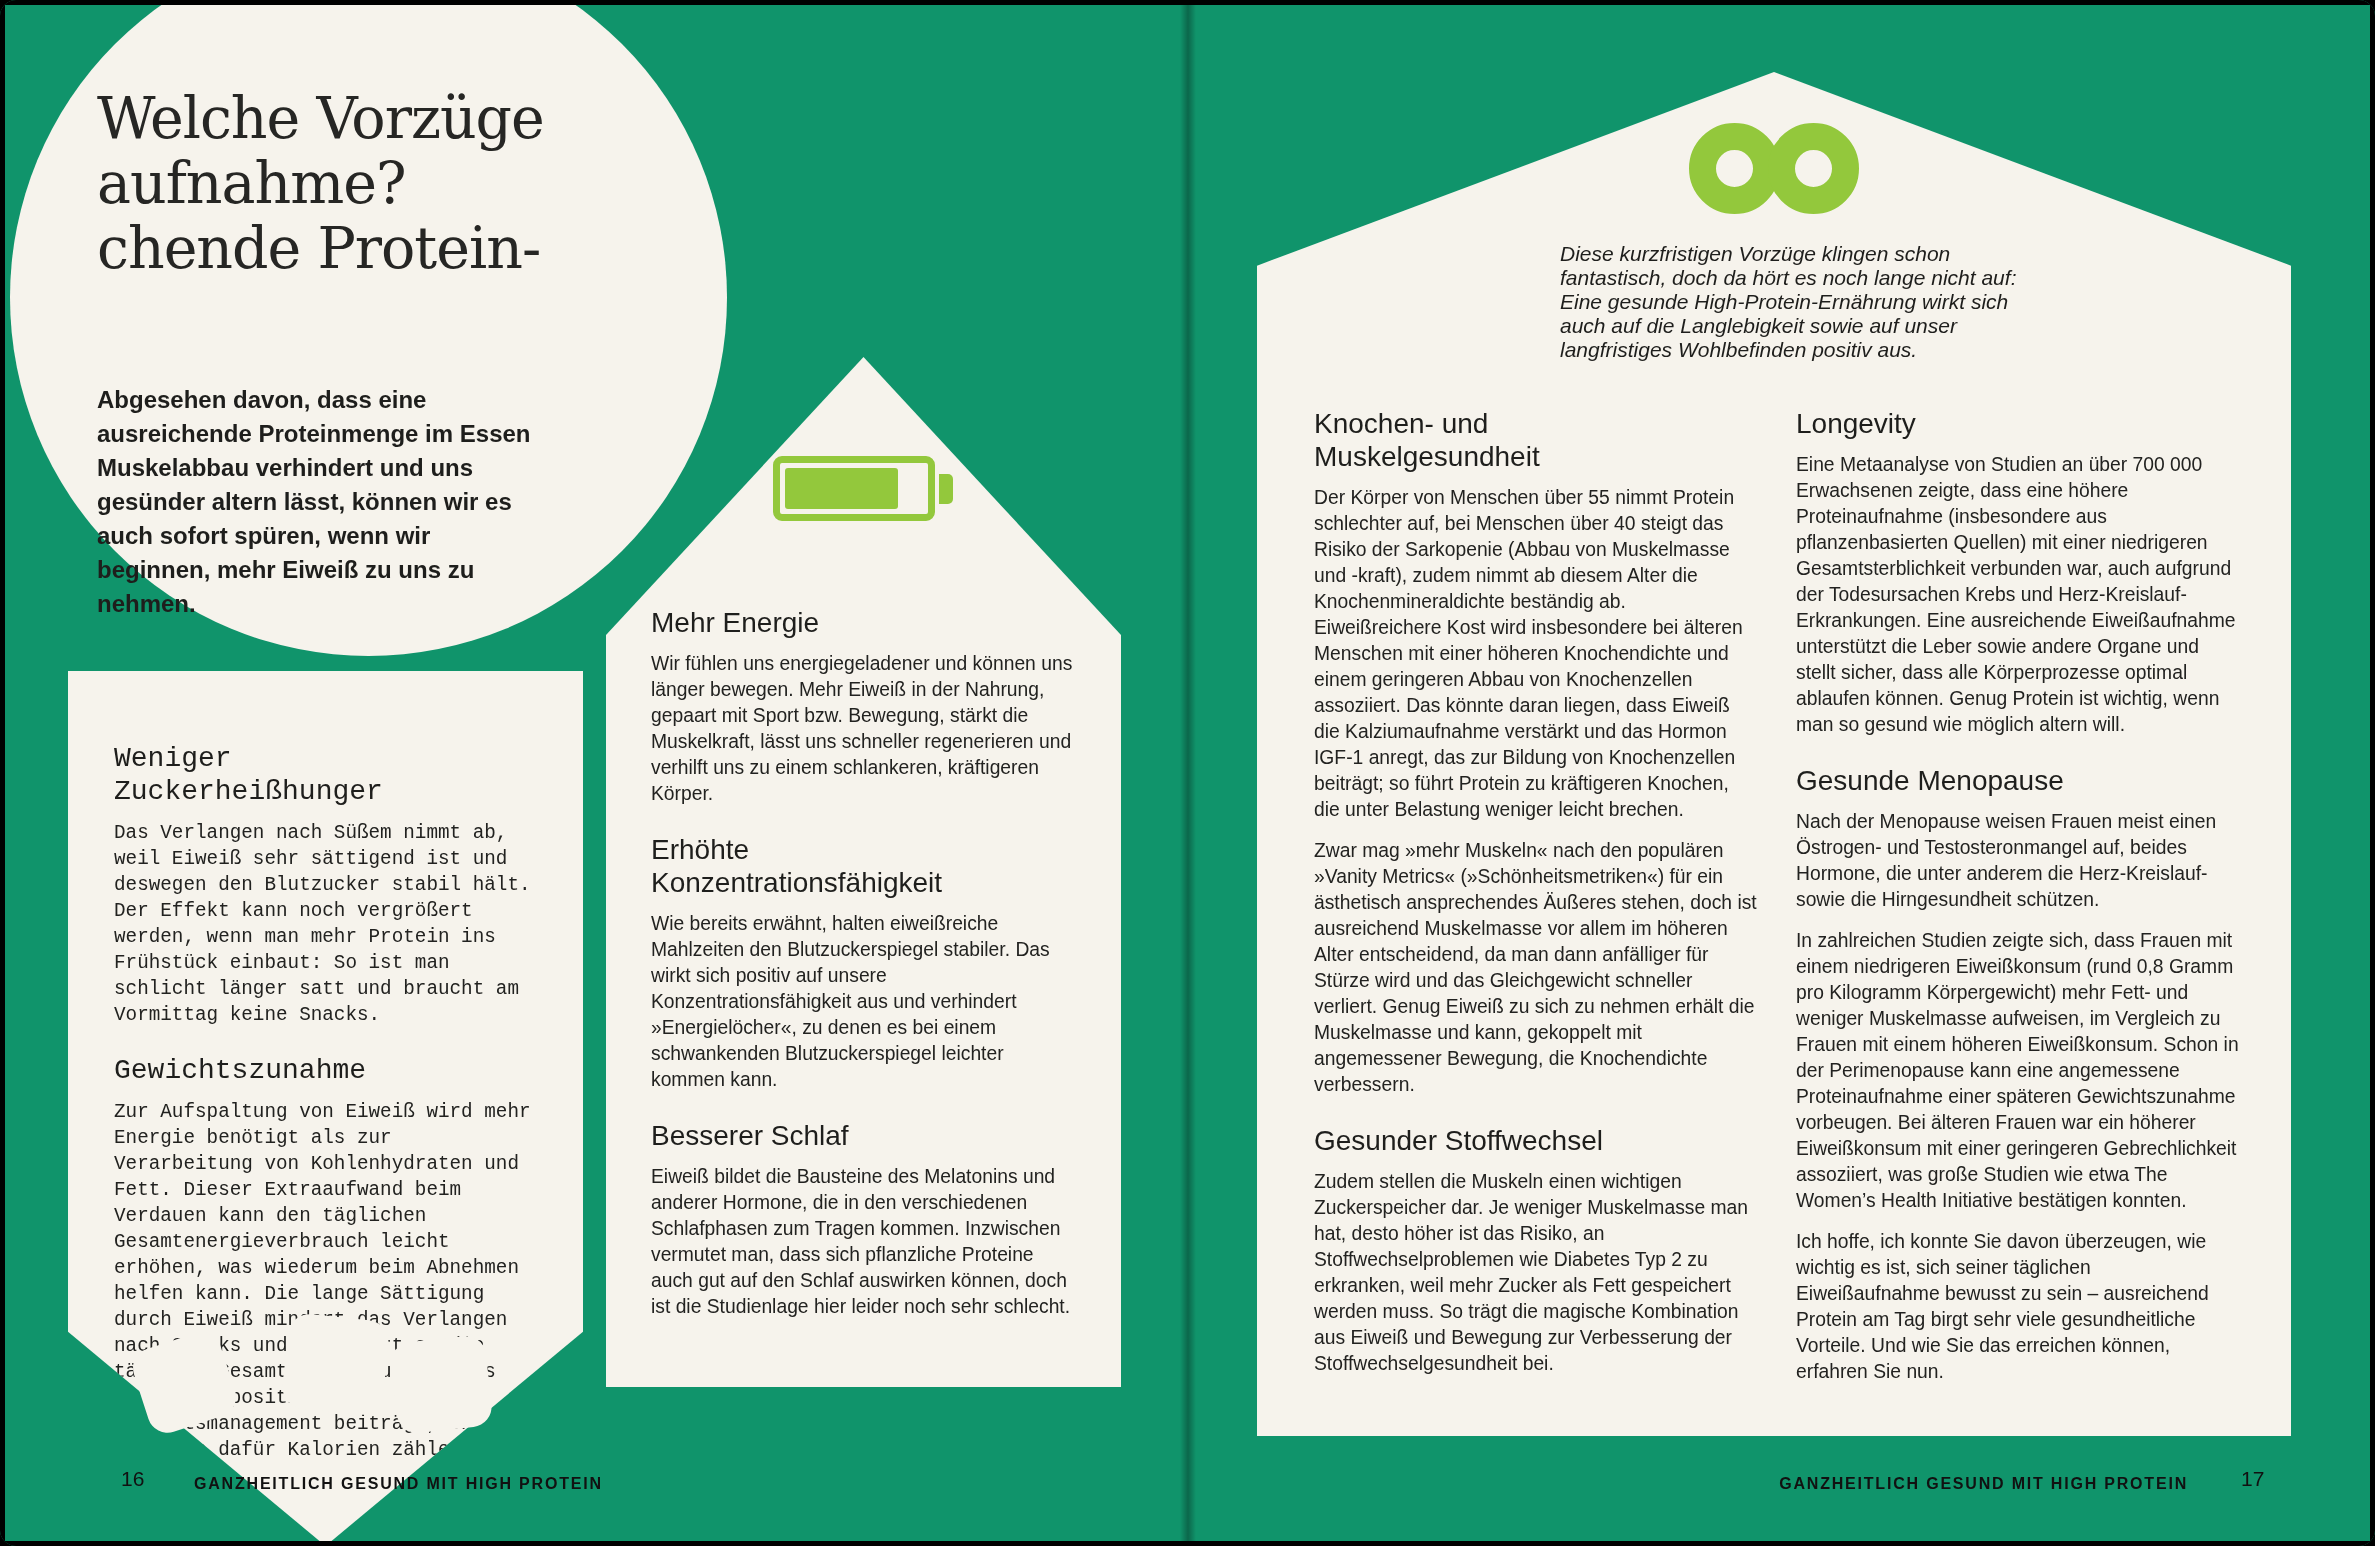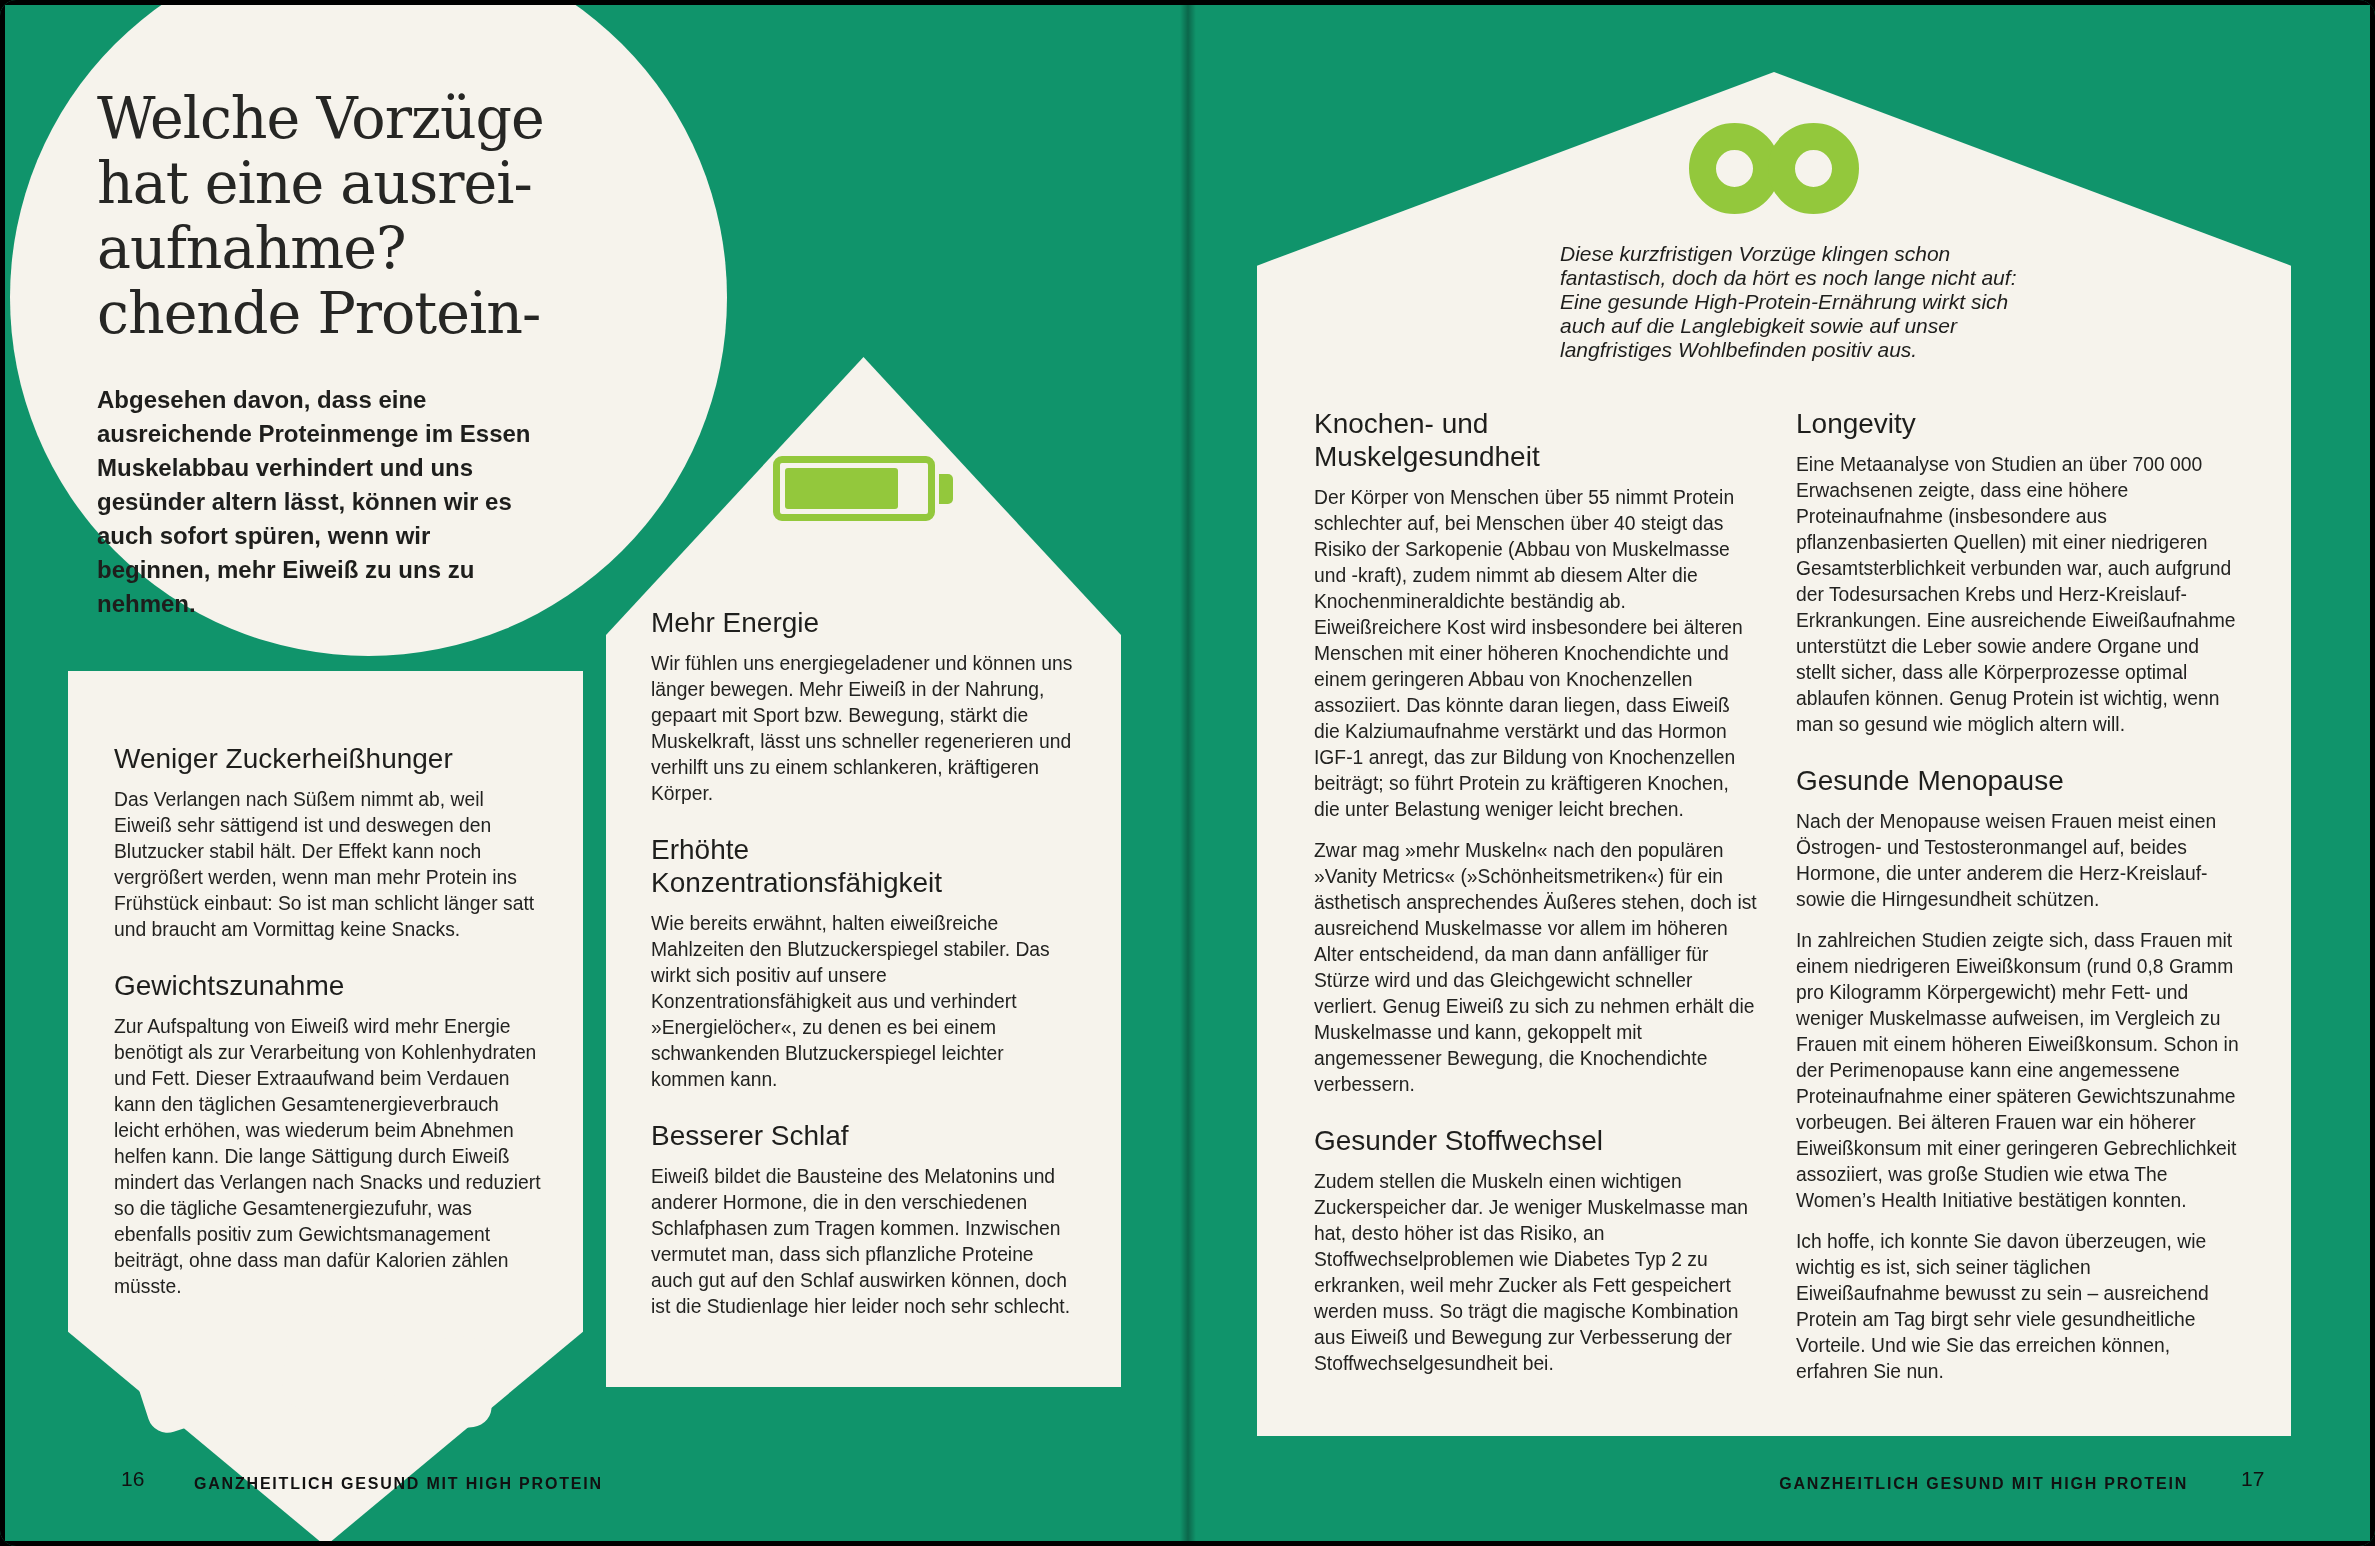--- a/index.html
+++ b/index.html
@@ -34,21 +34,21 @@
   .lead{
     position:absolute;left:87px;top:444px;width:453px;
     font-size:24px;line-height:34px;font-weight:700;color:#1e1e1c;
   }
 
   .sugar-box{
     left:68px;top:671px;width:515px;height:875px;
     clip-path:polygon(0 0, 100% 0, 100% 75.5%, 50% 100%, 0 75.5%);
     z-index:9;
   }
-  .sugar-content{position:absolute;left:46px;top:71px;width:428px;}
+  .sugar-content{position:absolute;left:46px;top:71px;width:428px;font-family:Liberation Mono, monospace;}
 
   .marsh{position:absolute;background:#f6f3ec;z-index:11;}
   .marsh-1{left:139px;top:1339px;width:91px;height:87px;border-radius:20px;transform:rotate(-18deg);}
   .marsh-2{left:285px;top:1317px;width:101px;height:95px;border-radius:22px;transform:rotate(6deg);}
   .marsh-3{left:394px;top:1339px;width:95px;height:91px;border-radius:20px;transform:rotate(-6deg);}
 
   .energy-house{
     left:606px;top:357px;width:515px;height:1030px;
     clip-path:polygon(50% 0, 100% 27%, 100% 100%, 0 100%, 0 27%);
     z-index:10;
@@ -103,21 +103,20 @@
 </head>
 <body>
 
 <div class="spread">
 
   <div class="fold"></div>
 
   <div class="panel circle">
     <div class="display-title">
       <div>Welche Vorzüge</div>
-      <div>hat eine ausrei-</div>
       <div>aufnahme?</div>
       <div>chende Protein-</div>
     </div>
     <div class="lead">Abgesehen davon, dass eine ausreichende Proteinmenge im Essen Muskelabbau verhindert und uns gesünder altern lässt, können wir es auch sofort spüren, wenn wir beginnen, mehr Eiweiß zu uns zu nehmen.</div>
   </div>
 
   <div class="panel sugar-box">
     <div class="sugar-content">
       <h2 class="h-section">Weniger Zuckerheißhunger</h2>
       <p class="body-text">Das Verlangen nach Süßem nimmt ab, weil Eiweiß sehr sättigend ist und deswegen den Blutzucker stabil hält. Der Effekt kann noch vergrößert werden, wenn man mehr Protein ins Frühstück einbaut: So ist man schlicht länger satt und braucht am Vormittag keine Snacks.</p>

